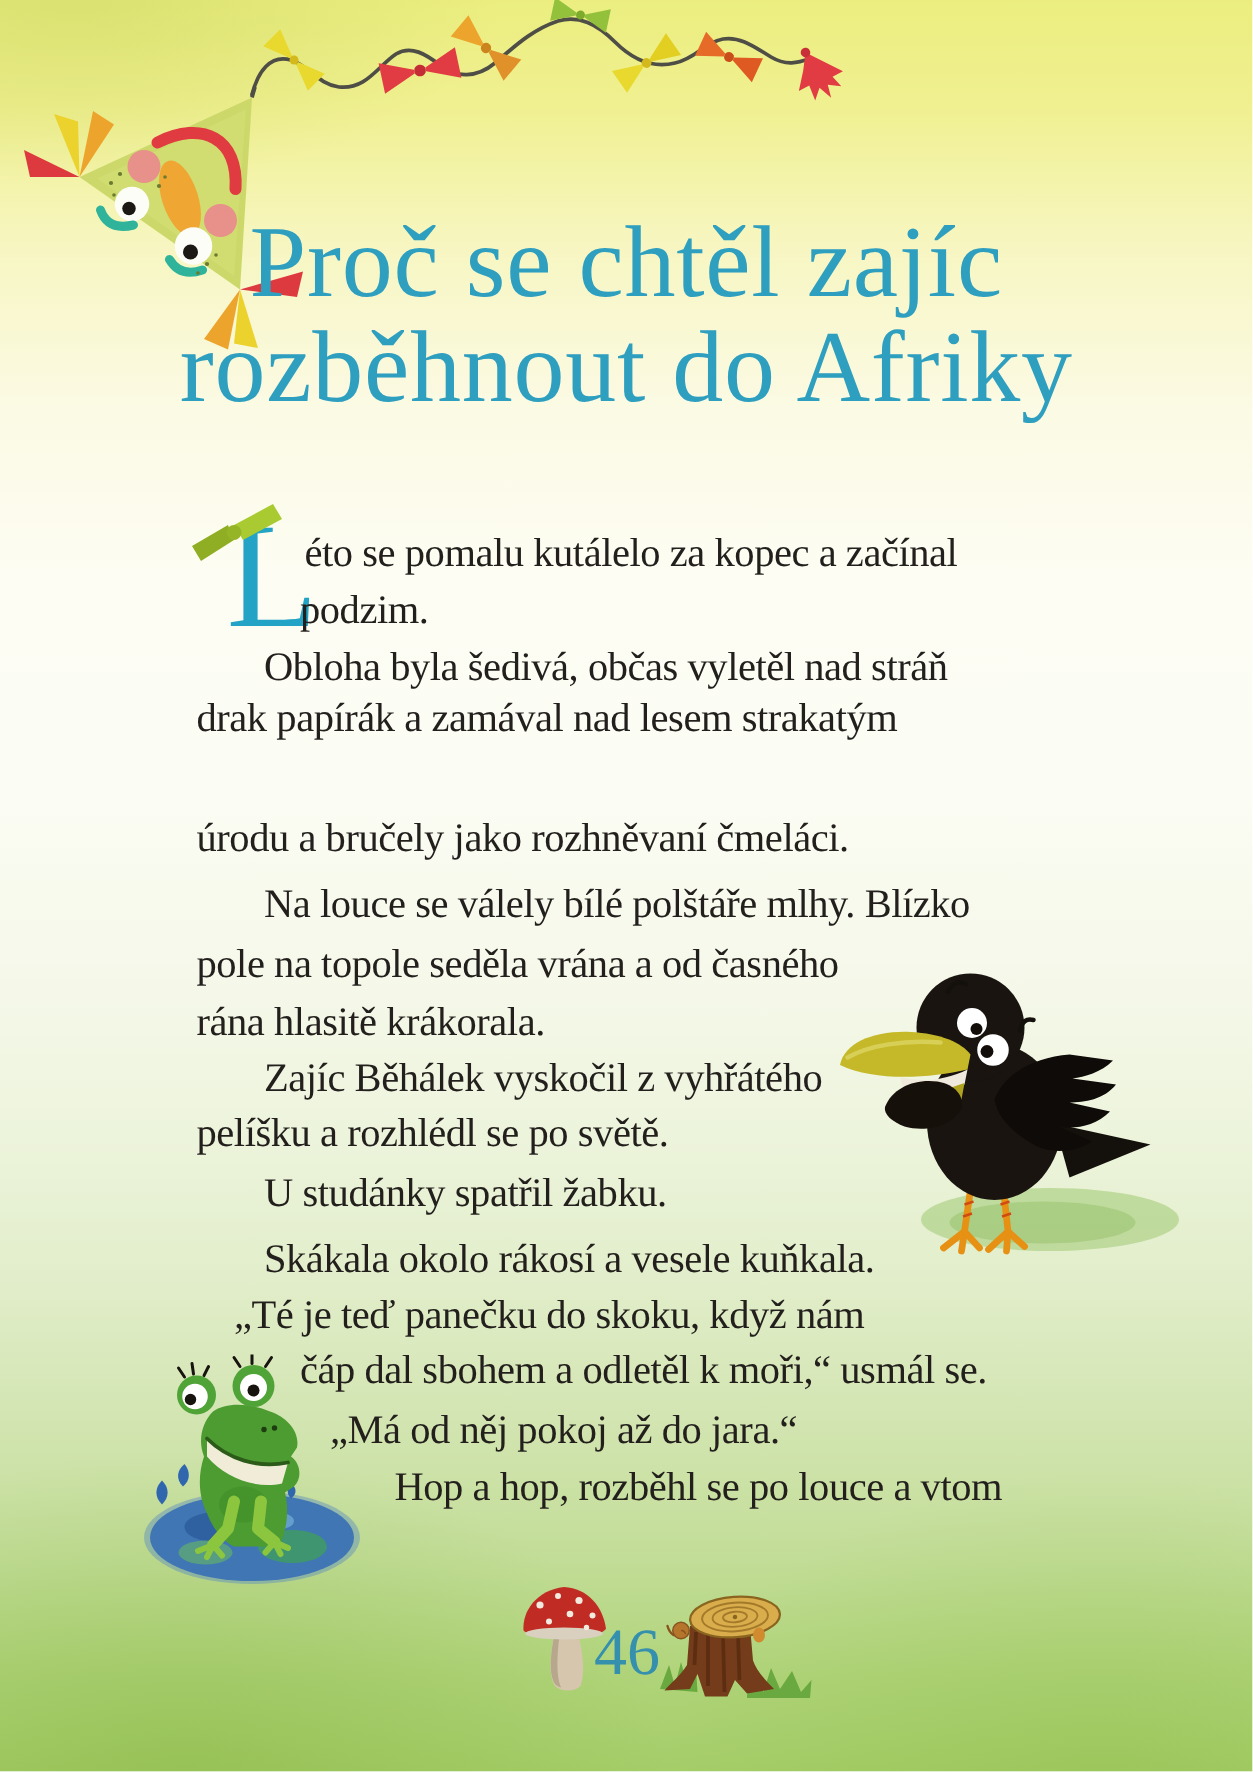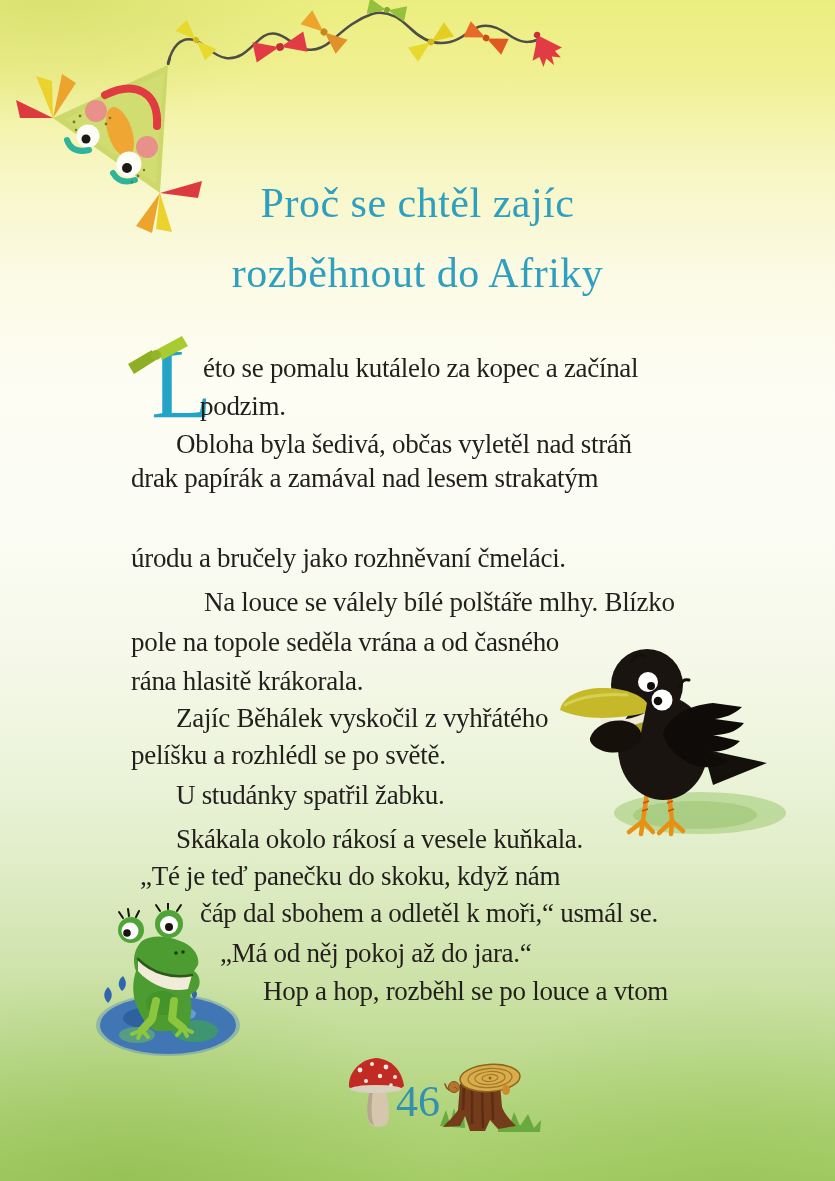--- a/index.html
+++ b/index.html
@@ -19,23 +19,23 @@
       radial-gradient(45% 14% at 6% 0%, rgba(205,215,100,.55), rgba(205,215,100,0) 75%),
       radial-gradient(55% 26% at 15% 100%, rgba(130,178,60,.40), rgba(130,178,60,0) 70%),
       radial-gradient(50% 24% at 88% 100%, rgba(140,188,70,.35), rgba(140,188,70,0) 70%),
       linear-gradient(180deg,
         #ebee7f 0%, #f0f091 6%, #f7f6c2 14%, #fbfae4 23%,
         #fdfdf4 33%, #fbfcf3 45%, #f5f8e9 56%, #edf4dc 64%,
         #e2eecb 72%, #d3e5b2 80%, #c2dd97 88%, #afd378 95%, #a5cd68 100%);
   }
   .illus{position:absolute;}
   .title{
-    position:absolute; left:0; right:0; top:168px;
+    position:absolute; left:0; right:0; top:139px;
     text-align:center;
-    font-size:42px; line-height:70px;
+    font-size:68px; line-height:70px;
     color:var(--title-color);
     letter-spacing:0.5px;
   }
   .dropcap{
     position:absolute; left:151px; top:334px;
     font-size:100px; line-height:1;
     color:var(--dropcap-color);
   }
   .body-text{position:absolute; left:0; top:0; width:835px; height:905px;}
   .body-line{
@@ -143,28 +143,28 @@
     <polygon points="28,16 54,2 60,12 34,26" fill="#a9cb31"></polygon>
     <circle cx="28" cy="21" r="5" fill="#95b527"></circle>
   </svg>
 
   <div class="body-text">
       <div class="body-line" style="left: 203px; top: 352px;">éto se pomalu kutálelo za kopec a začínal</div>
       <div class="body-line" style="left: 200px; top: 390px;">podzim.</div>
       <div class="body-line" style="left: 176px; top: 428px;">Obloha byla šedivá, občas vyletěl nad stráň</div>
       <div class="body-line" style="left: 131px; top: 462px;">drak papírák a zamával nad lesem strakatým</div>
       <div class="body-line" style="left: 131px; top: 542px;">úrodu a bručely jako rozhněvaní čmeláci.</div>
-      <div class="body-line" style="left: 176px; top: 586px; margin-left: 28px;">Na louce se válely bílé polštáře mlhy. Blízko</div>
+      <div class="body-line" style="left: 176px; top: 586px;">Na louce se válely bílé polštáře mlhy. Blízko</div>
       <div class="body-line" style="left: 131px; top: 626px;">pole na topole seděla vrána a od časného</div>
       <div class="body-line" style="left: 131px; top: 665px;">rána hlasitě krákorala.</div>
       <div class="body-line" style="left: 176px; top: 702px;">Zajíc Běhálek vyskočil z vyhřátého</div>
       <div class="body-line" style="left: 131px; top: 739px;">pelíšku a rozhlédl se po světě.</div>
       <div class="body-line" style="left: 176px; top: 779px;">U studánky spatřil žabku.</div>
       <div class="body-line" style="left: 176px; top: 823px;">Skákala okolo rákosí a vesele kuňkala.</div>
-      <div class="body-line" style="left: 140px; top: 860px;">„Té je teď panečku do skoku, když nám</div>
+      <div class="body-line" style="left: 156px; top: 860px;">„Té je teď panečku do skoku, když nám</div>
       <div class="body-line" style="left: 200px; top: 897px;">čáp dal sbohem a odletěl k moři,“ usmál se.</div>
       <div class="body-line" style="left: 220px; top: 937px;">„Má od něj pokoj až do jara.“</div>
       <div class="body-line" style="left: 263px; top: 975px;">Hop a hop, rozběhl se po louce a vtom</div>
     </div>
 
   <svg class="illus" style="left:555px;top:643px" width="240" height="200" viewBox="0 0 240 200">
     <ellipse cx="145" cy="170" rx="86" ry="21" fill="#b2d38b" opacity="0.75"></ellipse>
     <ellipse cx="140" cy="172" rx="62" ry="14" fill="#9cc473" opacity="0.6"></ellipse>
 
     <g stroke="#e79114" stroke-width="4.5" stroke-linecap="round" fill="none">

